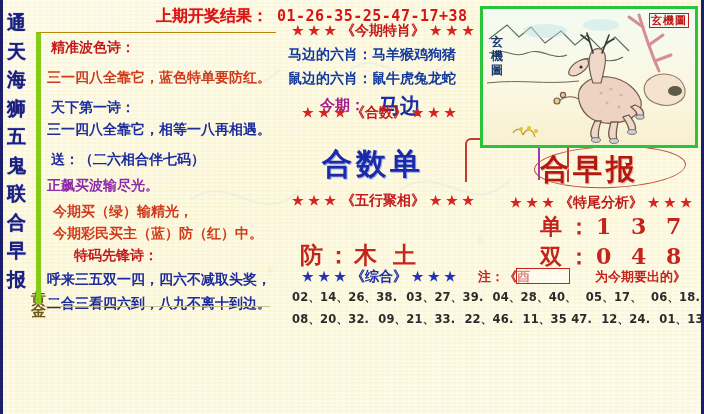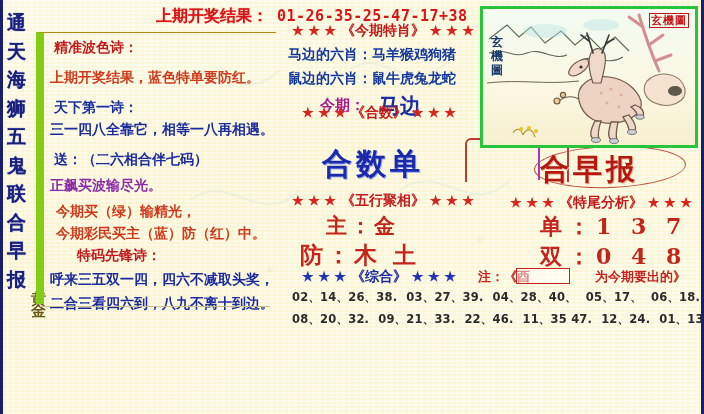--- a/index.html
+++ b/index.html
@@ -60,21 +60,21 @@
   }
   #prev-result{
     position:absolute;left:277px;top:7px;
     font-family:"DejaVu Sans Mono","Liberation Mono",monospace;
     font-weight:bold;font-size:15px;color:#d61515;letter-spacing:.5px;
   }
 
   
   #poem-panel{
     position:absolute;left:36px;top:32px;width:240px;height:272px;
-    border-left:8px solid #84cc16;
+    border-left:5px solid #84cc16;
     border-top:1px solid #b8860b;
     box-sizing:border-box;
     padding:2px 0 0 6px;
   }
   .poem-line{
     font-family:"DejaVu Serif","Liberation Serif",serif;
     font-weight:bold;white-space:nowrap;
   }
   .ttl{font-size:14px;color:#c21a1a;}
   .ttl-blue{font-size:14px;color:#1a2f9e;}
@@ -223,21 +223,21 @@
         <span style="display: block;">报</span>
       </span>
     <span class="mh-sub">黄金</span>
   </div>
 
   <div id="prev-label">上期开奖结果：</div>
   <div id="prev-result">01-26-35-25-47-17+38</div>
 
   <div id="poem-panel">
     <div class="poem-line ttl p1">精准波色诗：</div>
-    <div class="poem-line txt-red p2">上期开奖结果，蓝色特单要防红。</div>
+    <div class="poem-line txt-red p2">三一四八全靠它，蓝色特单要防红。</div>
     <div class="poem-line ttl-blue p3">天下第一诗：</div>
     <div class="poem-line txt-blue p4">三一四八全靠它，相等一八再相遇。</div>
     <div class="poem-line txt-blue p5">送：（二六相合伴七码）</div>
     <div class="poem-line txt-purple p6">正飙买波输尽光。</div>
     <div class="poem-line txt-red p7">今期买（绿）输精光，</div>
     <div class="poem-line txt-red p8">今期彩民买主（蓝）防（红）中。</div>
     <div class="poem-line ttl p9">特码先锋诗：</div>
     <div class="poem-line txt-blue p10">呼来三五双一四，四六不减取头奖，</div>
     <div class="poem-line txt-blue p11">二合三看四六到，八九不离十到边。</div>
   </div>
@@ -259,21 +259,20 @@
     <span class="st">★ ★ ★</span>
   </div>
 
   <div id="heshudan">合数单</div>
 
   <div class="star-line" id="wx-stars">
     <span class="st">★ ★ ★</span>
     <span>《五行聚相》</span>
     <span class="st">★ ★ ★</span>
   </div>
-  <div id="zhu-line">主：金</div>
   <div id="fang-line">防：木 土</div>
 
   <div class="star-line blue" id="zh-stars">
     <span class="st">★ ★ ★</span>
     <span>《综合》</span>
     <span class="st">★ ★ ★</span>
   </div>
 
   <div id="bracket"></div>
   <div id="bracket2"></div>

